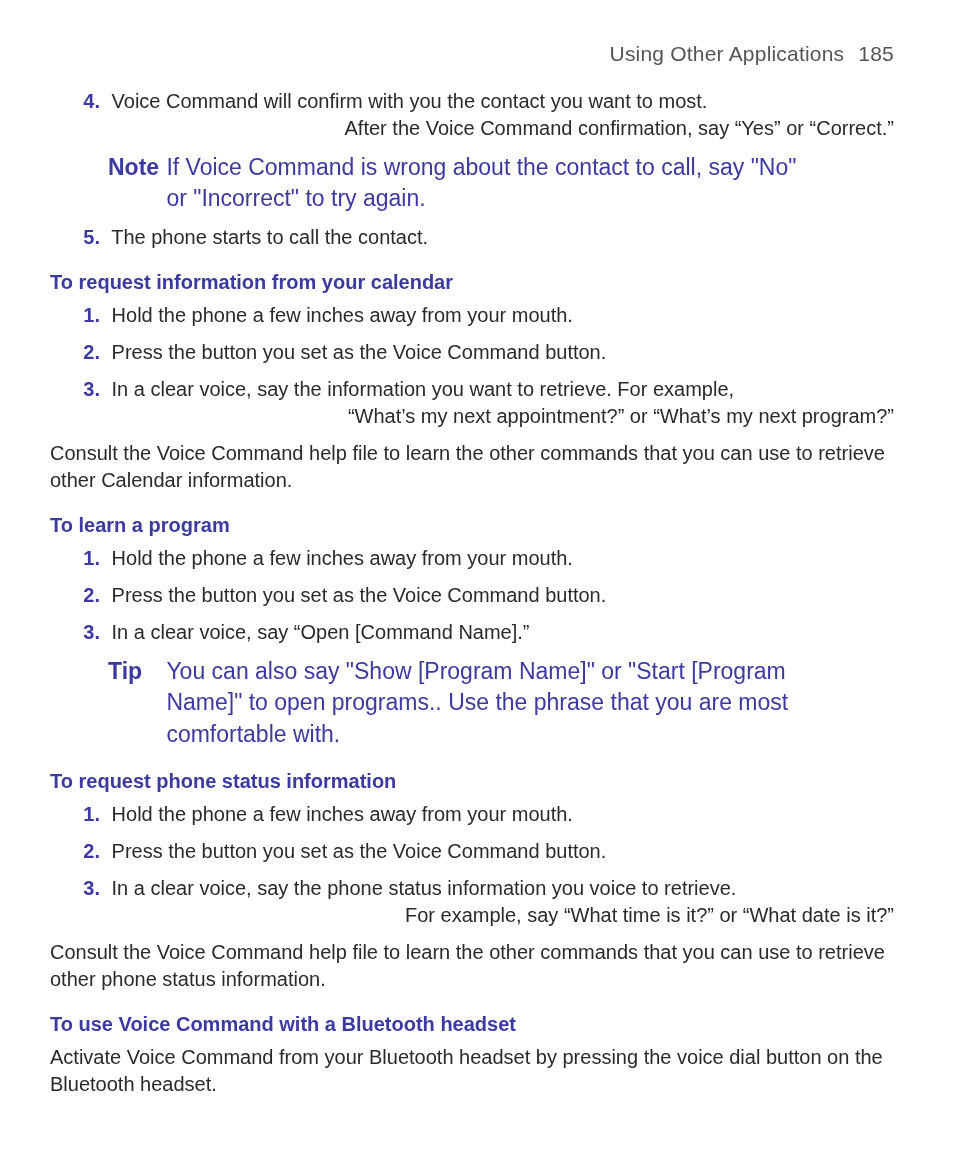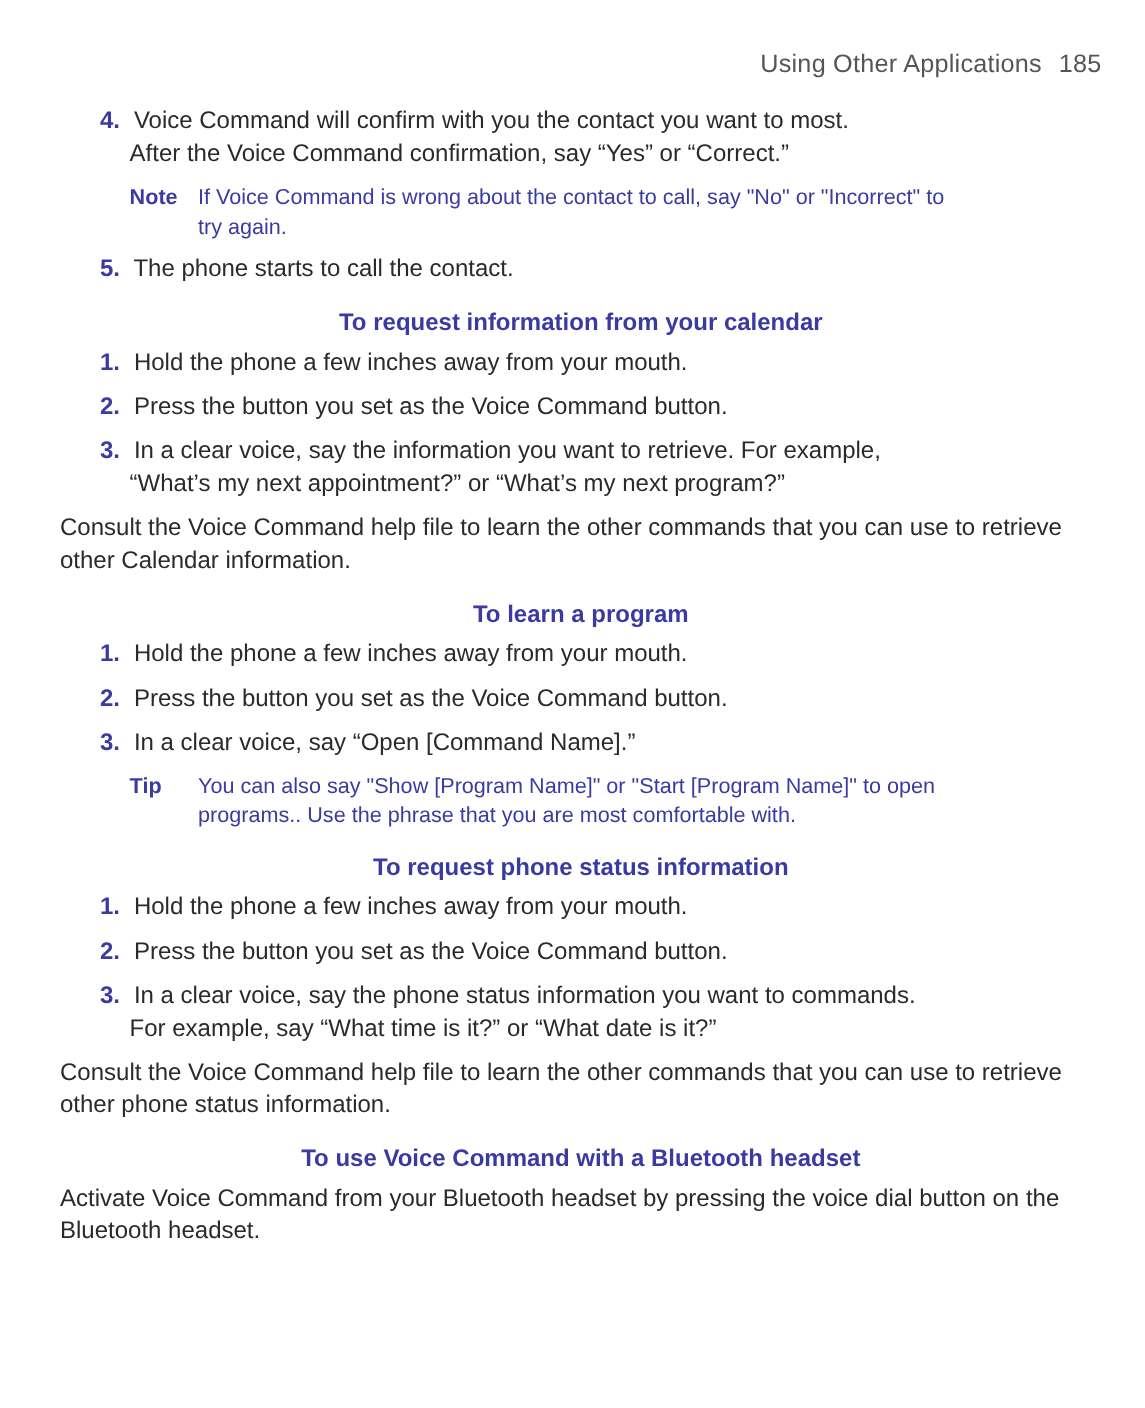--- a/index.html
+++ b/index.html
@@ -5,21 +5,21 @@
   body {
     margin: 0;
     padding: 0;
     font-family: "Segoe UI", "Myriad Pro", Arial, sans-serif;
     color: #2a2a2a;
     background: #fff;
     width: 954px;
   }
   .page {
     box-sizing: border-box;
-    padding: 40px 36px 60px 50px;
+    padding: 40px 60px 60px 50px;
     font-size: 20px;
     line-height: 1.35;
   }
   .header {
     text-align: right;
     color: #555;
     font-size: 21px;
     margin-bottom: 20px;
     letter-spacing: 0.2px;
   }
@@ -33,44 +33,44 @@
     text-align: right;
     margin-left: 28px;
     margin-right: 6px;
   }
   .num-item .body-first {
     display: inline;
   }
   .num-item .body-rest {
     display: block;
     margin-left: 58px;
+    text-align: right;
   }
   .callout {
     margin: 6px 0 10px 58px;
     color: #3b3aa0;
-    font-size: 18px;
+    font-size: 23px;
     line-height: 1.35;
   }
   .callout .label {
     display: inline-block;
     font-weight: 700;
     min-width: 52px;
     vertical-align: top;
   }
   .callout .text {
     display: inline-block;
     vertical-align: top;
     max-width: 640px;
   }
   .heading {
     color: #3b3aa0;
     font-weight: 700;
     font-size: 20px;
     margin: 18px 0 6px 0;
-    text-align: center;
   }
   .para {
     margin: 6px 0 10px 0;
   }
 </style>
 </head>
 <body>
 
 <div class="page">
 
@@ -133,21 +133,21 @@
   <div class="num-item">
     <span class="marker">1.</span>
     <span class="body-first">Hold the phone a few inches away from your mouth.</span>
   </div>
   <div class="num-item">
     <span class="marker">2.</span>
     <span class="body-first">Press the button you set as the Voice Command button.</span>
   </div>
   <div class="num-item">
     <span class="marker">3.</span>
-    <span class="body-first">In a clear voice, say the phone status information you want to commands.</span>
+    <span class="body-first">In a clear voice, say the phone status information you voice to retrieve.</span>
     <span class="body-rest">For example, say “What time is it?” or “What date is it?”</span>
   </div>
   <div class="para">Consult the Voice Command help file to learn the other commands that you can use to retrieve other phone status information.</div>
 
   <div class="heading">To use Voice Command with a Bluetooth headset</div>
   <div class="para">Activate Voice Command from your Bluetooth headset by pressing the voice dial button on the Bluetooth headset.</div>
 
 </div>
 
 </body></html>

